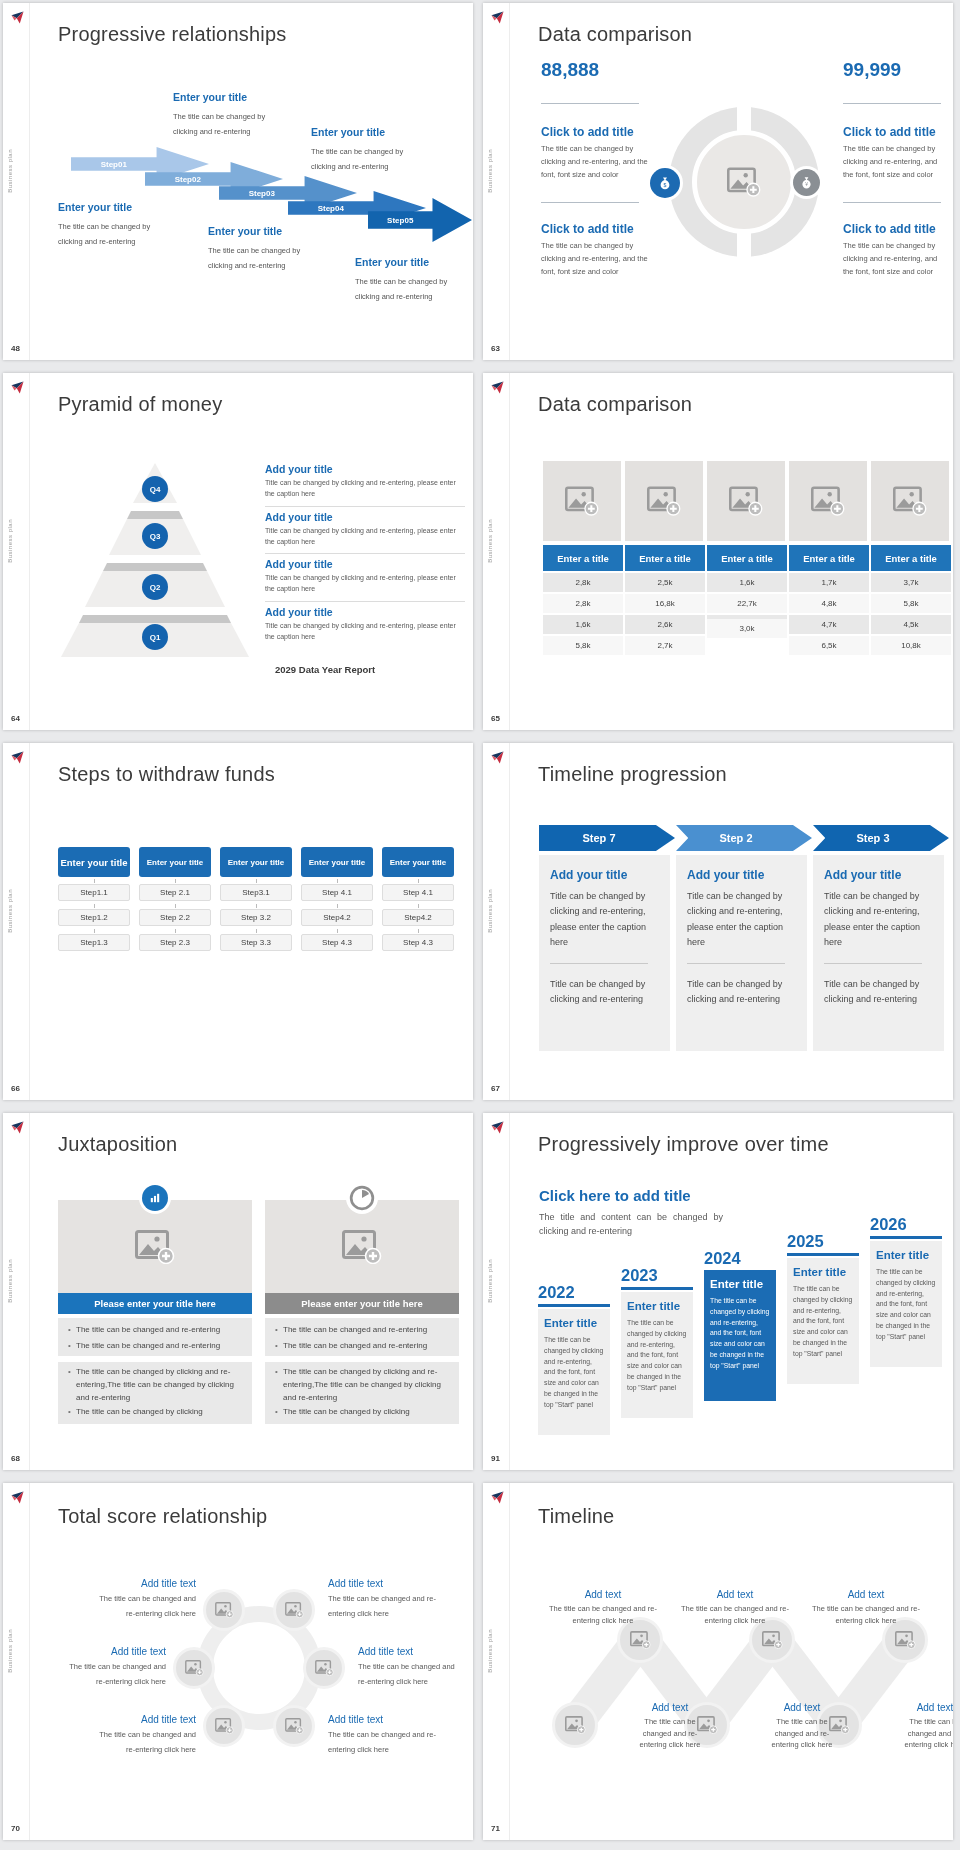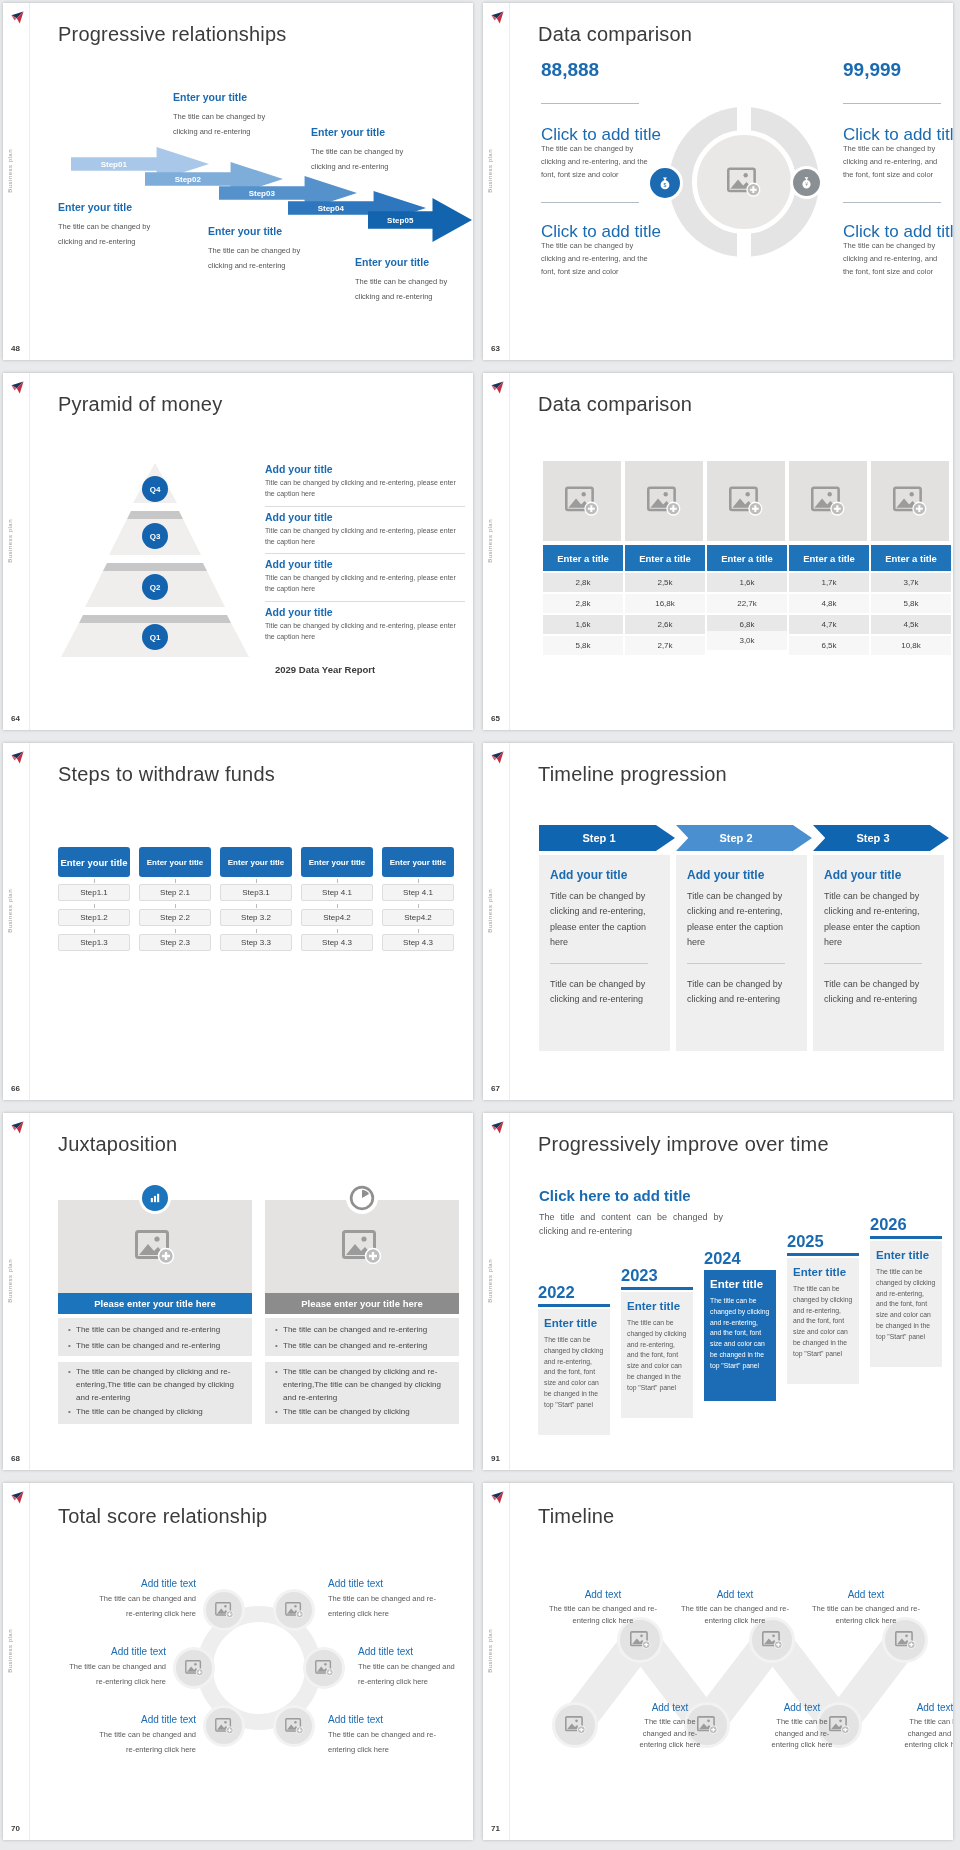--- a/index.html
+++ b/index.html
@@ -23,21 +23,21 @@
   .pw{stroke:#fff;stroke-width:2.4;fill:none}
   
   .chev{position:absolute;clip-path:polygon(0 30%,62% 30%,62% 0,100% 50%,62% 100%,62% 70%,0 70%)}
   .chev span{position:absolute;left:0;top:50%;transform:translateY(-50%);width:62%;text-align:center;color:#fff;font-size:8px;font-weight:bold}
   .tb62{position:absolute;width:112px}
   .tb62 .h{font-size:10.5px;font-weight:bold;color:#1a6ab2;margin-bottom:6px;white-space:nowrap}
   .tb62 .b{font-size:7.5px;color:#555;line-height:15px}
   
   .bigval{position:absolute;font-size:19px;font-weight:bold;color:#1a6ab2}
   .hline{position:absolute;height:1px;background:#b4bdc6}
-  .ci-h{position:absolute;font-size:17px;font-weight:normal;color:#1a6ab2;white-space:nowrap}
+  .ci-h{position:absolute;font-size:12px;font-weight:bold;color:#1a6ab2;white-space:nowrap}
   .ci-b{position:absolute;font-size:7.5px;color:#5a5a5a;line-height:13px}
   .donut{position:absolute;width:150px;height:150px;border-radius:50%;background:#e4e4e4}
   .donut .gapv{position:absolute;left:68px;width:14px;height:26px;background:#fff}
   .donut .inner{position:absolute;left:23px;top:23px;width:104px;height:104px;border-radius:50%;background:#eae8e6;border:5px solid #fff;display:flex;align-items:center;justify-content:center}
   .badge{position:absolute;border-radius:50%;box-shadow:0 0 0 3px #fff;display:flex;align-items:center;justify-content:center}
   
   .qcirc{position:absolute;width:26px;height:26px;border-radius:50%;background:#1463ae;color:#fff;font-size:8px;font-weight:bold;display:flex;align-items:center;justify-content:center}
   .it64{position:absolute;left:262px;width:202px}
   .it64 .h{font-size:10.5px;font-weight:bold;color:#1a6ab2;margin-bottom:3px}
   .it64 .b{font-size:7px;color:#5a5a5a;line-height:10.5px}
@@ -326,21 +326,21 @@
     <div class="td65" style="left:388px;top:221px;width:80px;background:#f7f7f7">5,8k</div>
 
     <div class="td65" style="left:60px;top:242px;width:80px;background:#e8e8e8">1,6k</div>
     <div class="td65" style="left:142px;top:242px;width:80px;background:#e8e8e8">2,6k</div>
     <div class="td65" style="left:224px;top:242px;width:80px;background:#e8e8e8">6,8k</div>
     <div class="td65" style="left:306px;top:242px;width:80px;background:#e8e8e8">4,7k</div>
     <div class="td65" style="left:388px;top:242px;width:80px;background:#e8e8e8">4,5k</div>
 
     <div class="td65" style="left:60px;top:263px;width:80px;background:#f7f7f7">5,8k</div>
     <div class="td65" style="left:142px;top:263px;width:80px;background:#f7f7f7">2,7k</div>
-    <div class="td65" style="left:224px;top:258px;width:80px;background:#f7f7f7">3,0k</div>
+    <div class="td65" style="left:224px;top:246px;width:80px;background:#f7f7f7">3,0k</div>
     <div class="td65" style="left:306px;top:263px;width:80px;background:#f7f7f7">6,5k</div>
     <div class="td65" style="left:388px;top:263px;width:80px;background:#f7f7f7">10,8k</div>
   </section>
 
   <section class="slide">
     <svg class="logo" viewBox="0 0 20 20">
         <path d="M2 7 L18 2 L9 11 Z" fill="#16365f"></path>
         <path d="M18 2 L13 18 L9 11 Z" fill="#c52d40"></path>
         <path d="M2 7 L9 11 L6 14 Z" fill="#d95b6a"></path>
       </svg>
@@ -377,21 +377,21 @@
     <svg class="logo" viewBox="0 0 20 20">
         <path d="M2 7 L18 2 L9 11 Z" fill="#16365f"></path>
         <path d="M18 2 L13 18 L9 11 Z" fill="#c52d40"></path>
         <path d="M2 7 L9 11 L6 14 Z" fill="#d95b6a"></path>
       </svg>
     <div class="vlabel">Business plan</div>
     <div class="vline"></div>
     <h2 class="stitle">Timeline progression</h2>
     <div class="snum">67</div>
 
-    <div class="arr67 arr-flat" style="left:56px;top:82px;width:136px;background:#1065b0">Step 1</div>
+    <div class="arr67 arr-flat" style="left:56px;top:82px;width:136px;background:#1065b0">Step 7</div>
     <div class="arr67 arr-notch" style="left:193px;top:82px;width:136px;background:#4a90d0">Step 2</div>
     <div class="arr67 arr-notch" style="left:330px;top:82px;width:136px;background:#1065b0">Step 3</div>
 
     <div class="pan67" style="left:56px;top:112px">
       <div class="h">Add your title</div>
       <div class="b">Title can be changed by clicking and re-entering, please enter the caption here</div>
       <div class="dv"></div>
       <div class="b">Title can be changed by clicking and re-entering</div>
     </div>
     <div class="pan67" style="left:193px;top:112px">

